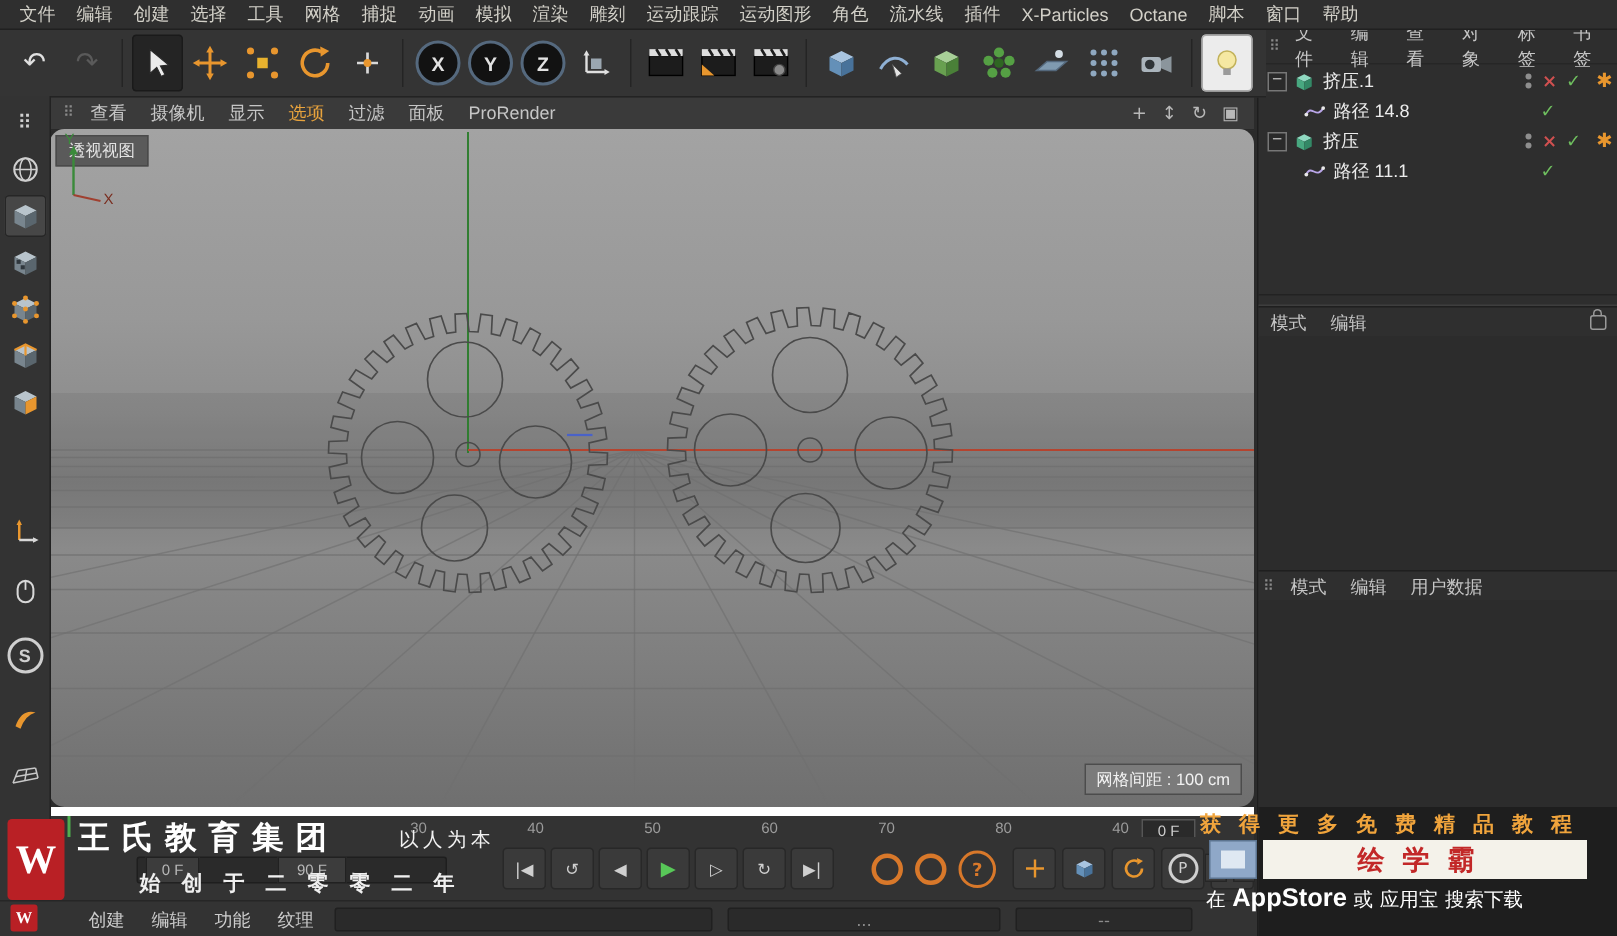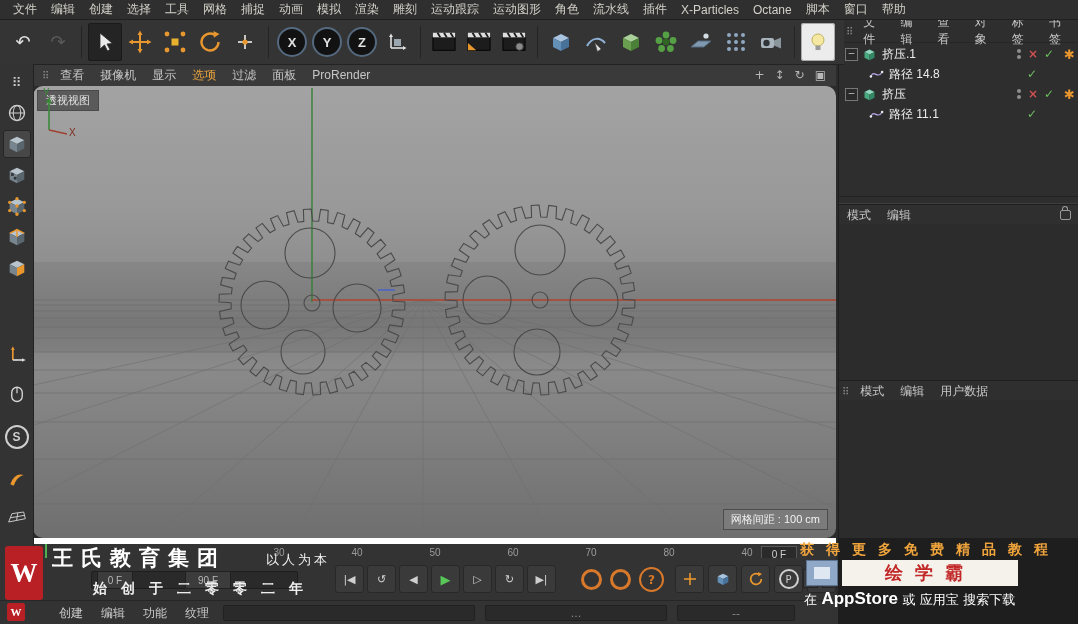--- a/index.html
+++ b/index.html
@@ -118,21 +118,21 @@
   .wlogo{position:absolute;left:5px;top:546px;width:38px;height:54px;background:#b92025;border-radius:3px;
          color:#fff;font-weight:bold;font-size:27px;display:flex;align-items:center;justify-content:center;
          font-family:"Liberation Serif","DejaVu Serif",serif;}
   .wlogo.small{left:7px;top:603px;width:18px;height:18px;font-size:11px;border-radius:2px;}
   .company{position:absolute;left:52px;top:544px;color:#fff;font-size:21px;font-weight:bold;letter-spacing:8px;
            font-family:"Liberation Serif","DejaVu Serif",serif;white-space:nowrap;}
   .tagline{position:absolute;left:266px;top:551px;color:#f2f2f2;font-size:13px;letter-spacing:3px;white-space:nowrap;}
   .motto{position:absolute;left:93px;top:580px;color:#efefef;font-size:14px;letter-spacing:14px;white-space:nowrap;font-weight:bold;}
   .promo-title{position:absolute;left:800px;top:541px;color:#f0a43c;font-size:14px;font-weight:bold;
                letter-spacing:12px;white-space:nowrap;}
-  .promo-banner{position:absolute;left:806px;top:560px;width:212px;height:26px;display:flex;align-items:center;}
+  .promo-banner{position:absolute;left:806px;top:560px;width:252px;height:26px;display:flex;align-items:center;}
   .app-thumb{width:30px;height:24px;background:#8fa8c8;border:1px solid #5c7490;margin-right:4px;flex:0 0 auto;
              display:flex;align-items:center;justify-content:center;}
   .app-thumb i{display:block;width:16px;height:12px;background:#dfe8f2;}
   .banner-strip{flex:1;height:26px;background:#f4f2ea;display:flex;align-items:center;justify-content:center;}
   .app-name{color:#c22828;font-size:18px;font-weight:bold;letter-spacing:12px;
             font-family:"Liberation Serif","DejaVu Serif",serif;}
   .promo-sub{position:absolute;left:804px;top:589px;color:#fff;white-space:nowrap;}
   .promo-sub .t13{font-size:13px;}
   .promo-sub .t17{font-size:17px;font-weight:bold;margin-top:11px;}
 </style>

